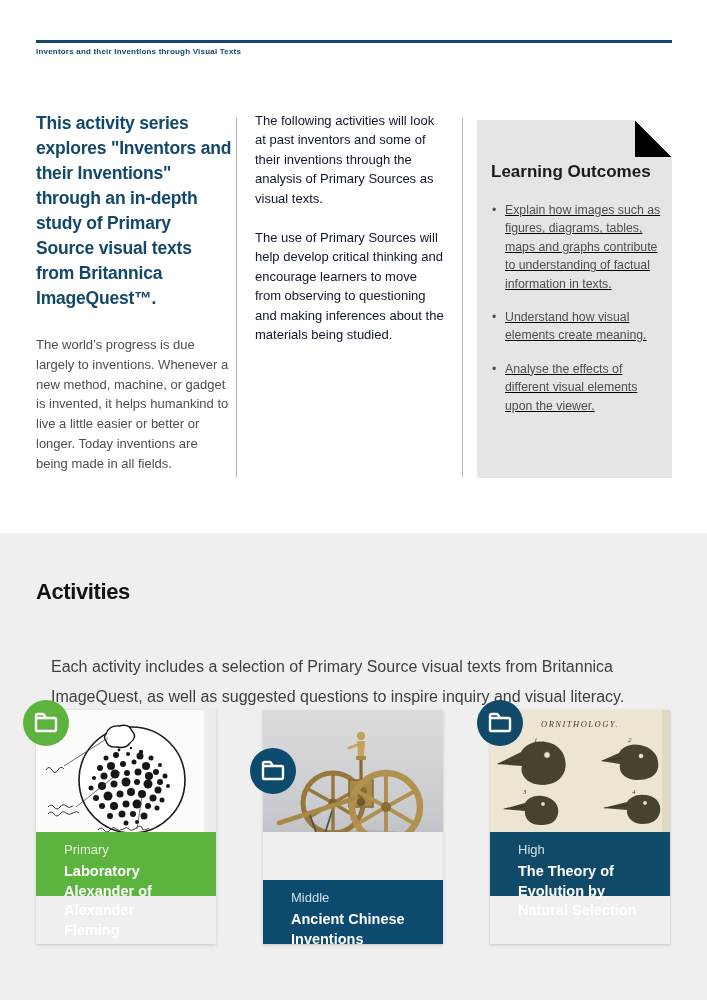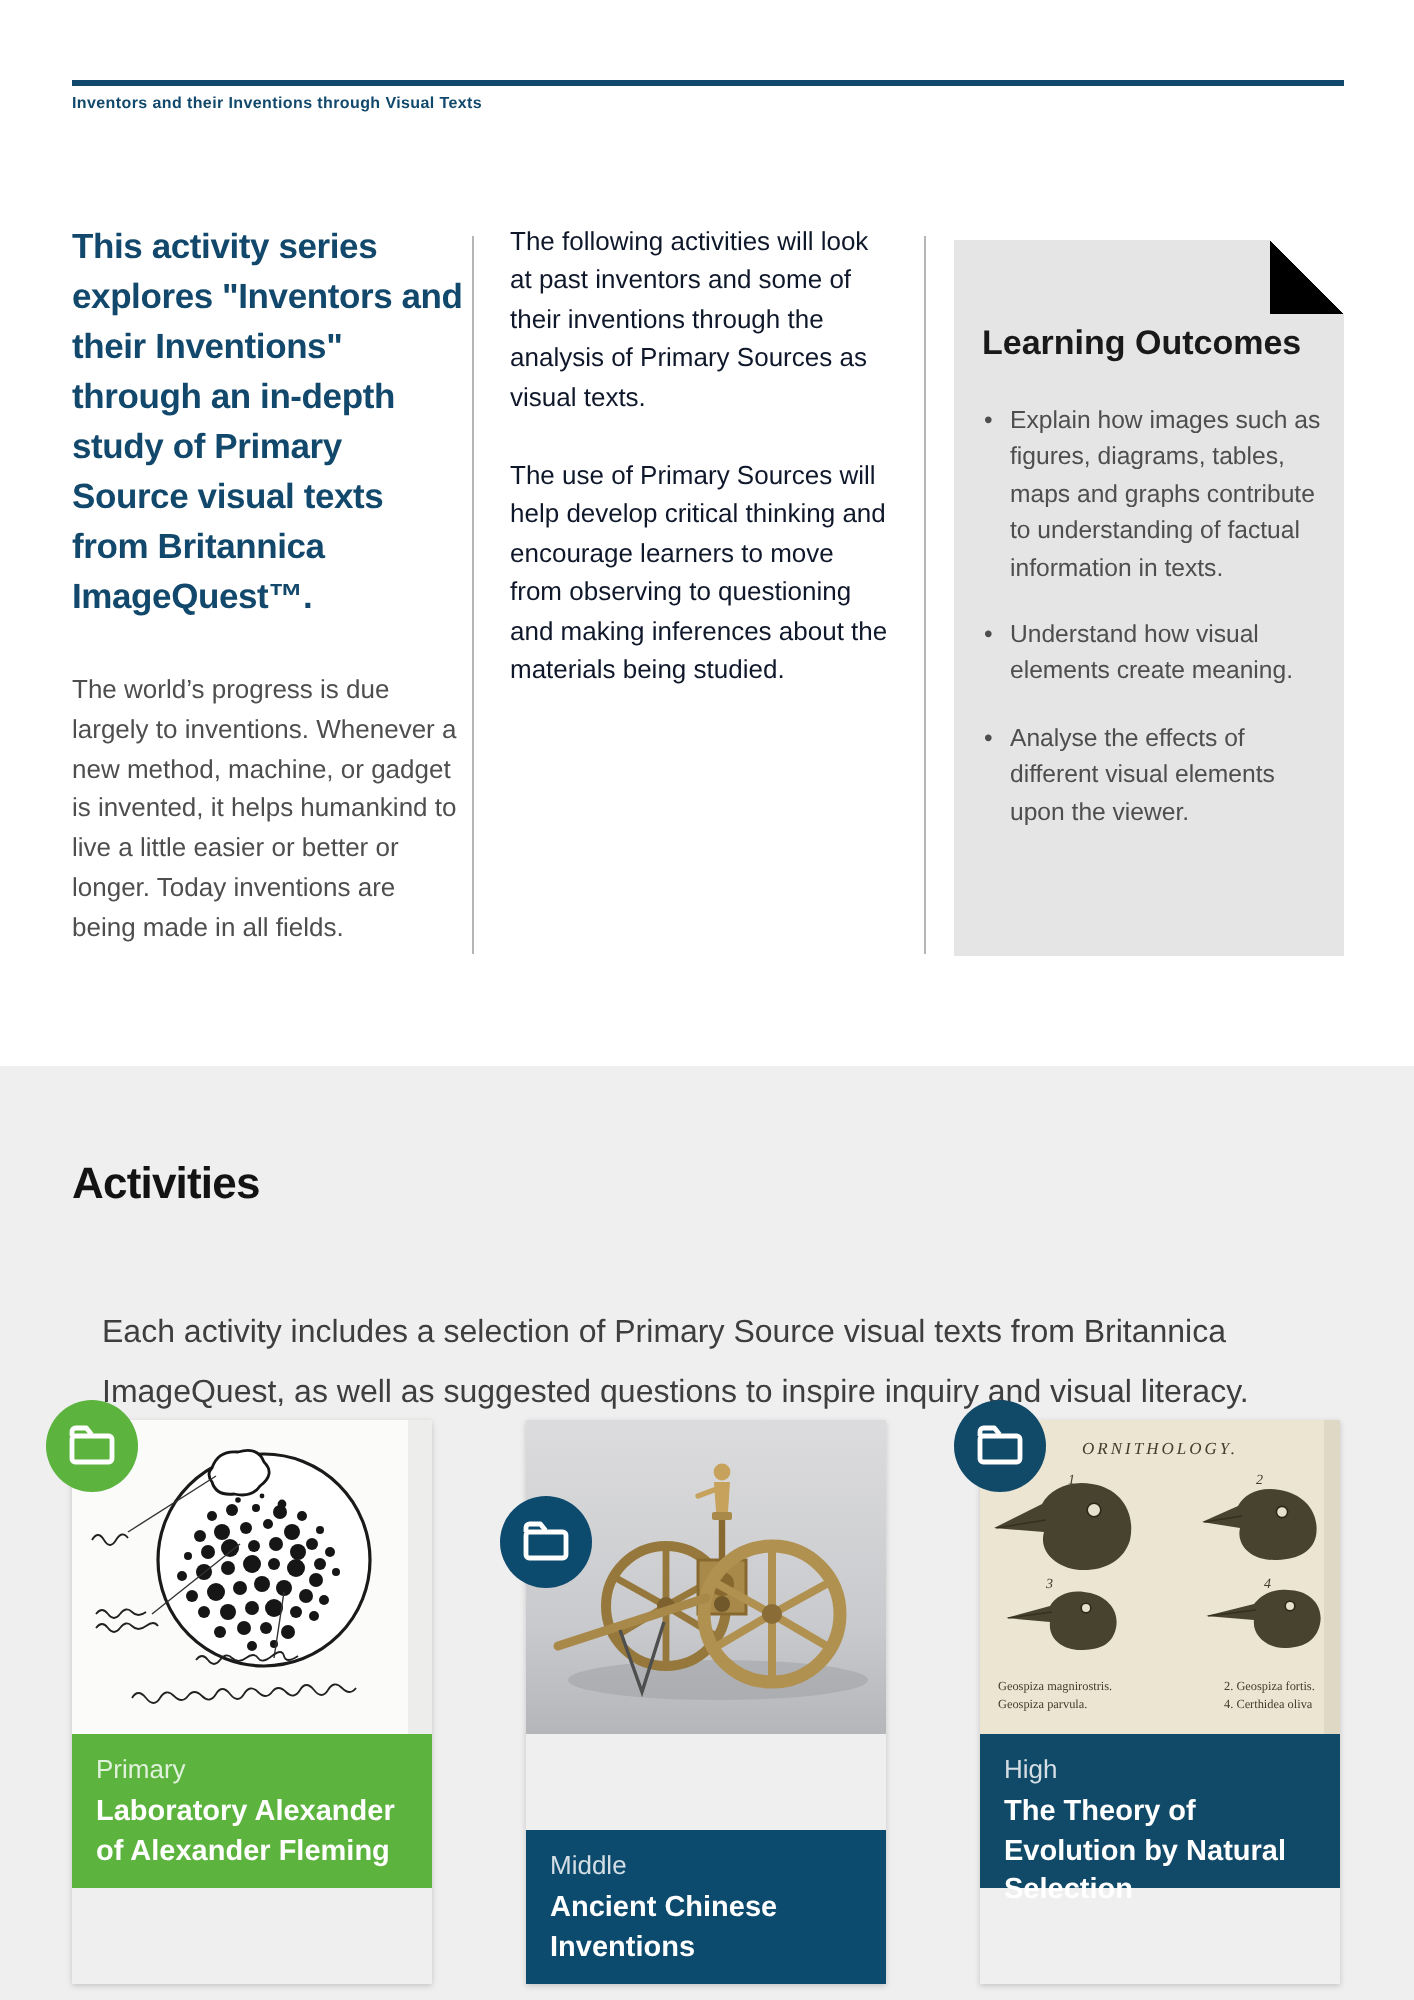--- a/index.html
+++ b/index.html
@@ -22,32 +22,32 @@
   .mid-col p{margin:0 0 20px;font-size:13px;line-height:19.4px;color:#0f172a;}
   
   .outcomes{
     position:absolute;left:477px;top:120px;width:195px;height:358px;background:#e5e5e5;
     box-sizing:border-box;padding:40px 4px 0 14px;
     clip-path:polygon(0 0, calc(100% - 37px) 0, 100% 37px, 100% 100%, 0 100%);
   }
   .fold{position:absolute;top:0;right:0;width:37px;height:37px;
     background:linear-gradient(to top right,#000 49.5%,transparent 50%);}
   .outcomes h2{margin:0;font-size:17px;line-height:23px;font-weight:bold;color:#191919;}
-  .outcomes ul{margin:18px 0 0;padding:0;list-style:none;}
+  .outcomes ul{margin:18px 0 0;padding:0;list-style:none;text-decoration:underline;}
   .outcomes li{position:relative;padding-left:14px;margin-bottom:15px;font-size:12.3px;line-height:18.4px;color:#4e4e4e;}
   .outcomes li::before{content:"•";position:absolute;left:1px;top:0;color:#4e4e4e;}
   
   .activities{position:absolute;left:0;top:533px;width:707px;height:467px;background:#efefef;}
   .activities h2{position:absolute;left:36px;top:46px;margin:0;font-size:22px;font-weight:700;color:#131313;letter-spacing:-.4px;}
   .activities .desc{position:absolute;left:36px;top:104px;width:615px;margin:15px;font-size:16px;line-height:30px;color:#3e3e3e;}
   .cards{position:absolute;left:36px;top:177px;display:flex;gap:47px;}
   .card{position:relative;width:180px;box-shadow:0 1px 3px rgba(0,0,0,.18);cursor:pointer;}
-  .thumb{height:157px;overflow:hidden;line-height:0;}
+  .thumb{height:122px;overflow:hidden;line-height:0;}
   .thumb svg{display:block;}
-  .card-footer{height:77px;box-sizing:border-box;padding:10px 12px 0;}
+  .card-footer{height:64px;box-sizing:border-box;padding:10px 28px 0;}
   .card-level{font-size:13px;color:rgba(255,255,255,.82);margin-bottom:5px;}
   .card-title{font-size:14.5px;line-height:19.5px;font-weight:bold;color:#ffffff;}
   .badge{position:absolute;left:-13px;top:-10px;width:46px;height:46px;border-radius:50%;
     display:flex;align-items:center;justify-content:center;z-index:2;}
   .c-green{background:#5cb43f;}
   .c-orange{background:#0c4a6e;margin-top:48px;}
   .c-navy{background:#114a68;}
   .serif{font-family:"Liberation Serif", serif;}
 </style>
 </head>

